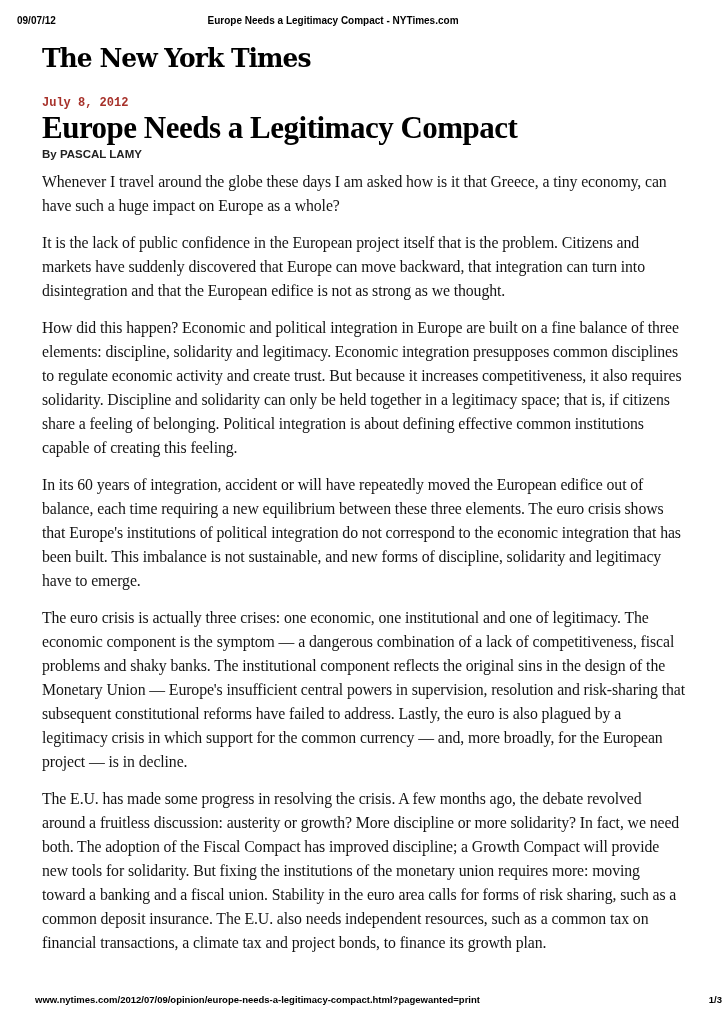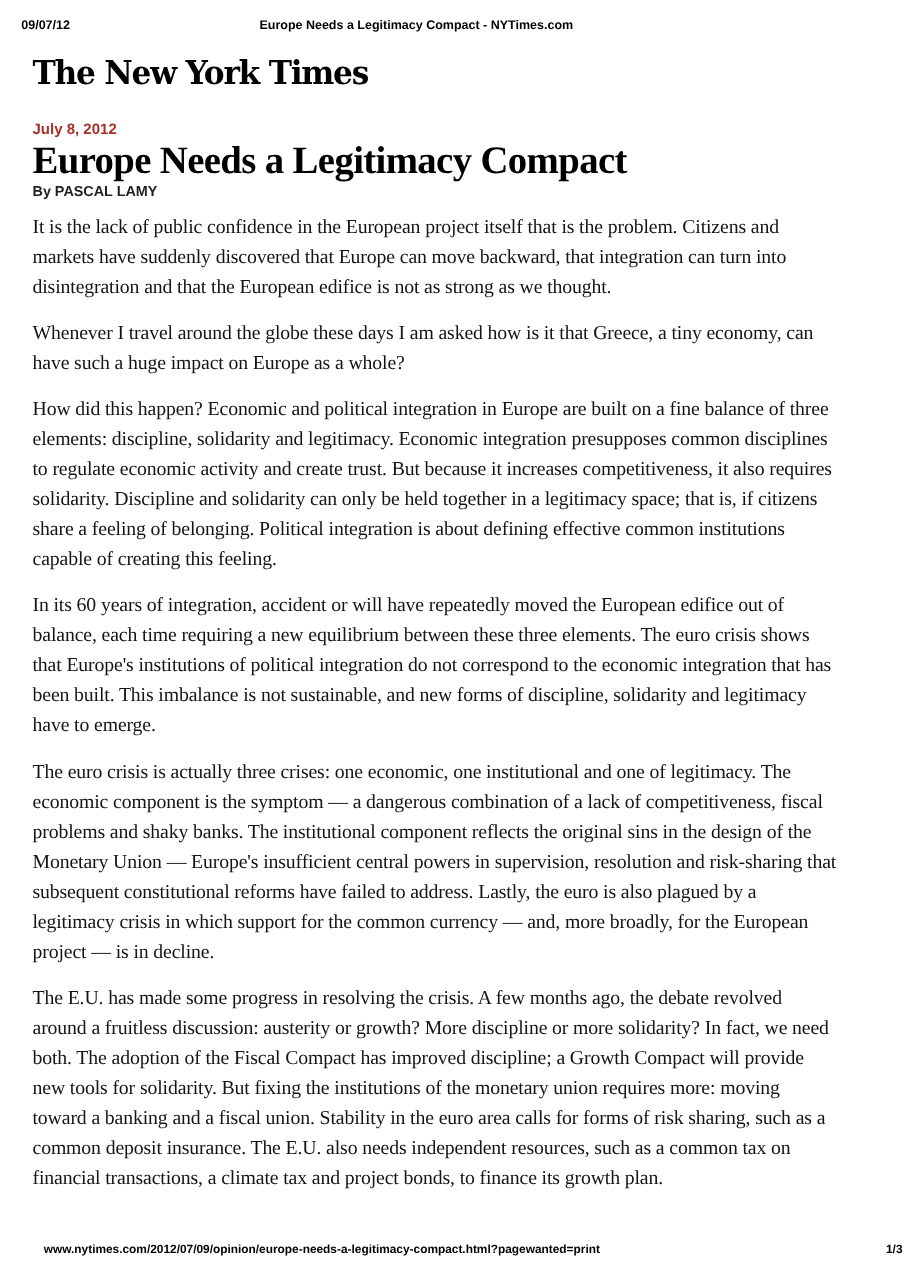--- a/index.html
+++ b/index.html
@@ -35,37 +35,37 @@
     position: absolute;
     left: 46%;
     top: 0;
     transform: translateX(-50%);
     white-space: nowrap;
     text-align: right;
   }
   
   .column {
     position: absolute;
-    left: 26px;
+    left: 42px;
     top: 44px;
     width: 644px;
   }
   .masthead {
     font-family: "DejaVu Serif", serif;
     font-weight: bold;
     font-size: 25px;
     line-height: 27px;
     letter-spacing: -1px;
     color: #000000;
     transform: scaleY(1.05);
     transform-origin: left top;
   }
   .article-date {
     margin-top: 25px;
-    font-family: Liberation Sans, sans-serif;
+    font-family: Liberation Mono, monospace;
     font-size: 12px;
     font-weight: bold;
     color: #a7312a;
   }
   .article-title {
     margin-top: 1px;
     font-family: "Liberation Serif", serif;
     font-size: 31px;
     line-height: 34px;
     font-weight: bold;
@@ -117,22 +117,22 @@
 
     <div class="masthead">The New York Times</div>
 
     <div class="article-date">July 8, 2012</div>
 
     <h1 class="article-title">Europe Needs a Legitimacy Compact</h1>
 
     <div class="byline">By PASCAL LAMY</div>
 
     <div class="article-body">
+      <p>Whenever I travel around the globe these days I am asked how is it that Greece, a tiny economy, can have such a huge impact on Europe as a whole?</p>
       <p>It is the lack of public confidence in the European project itself that is the problem. Citizens and markets have suddenly discovered that Europe can move backward, that integration can turn into disintegration and that the European edifice is not as strong as we thought.</p>
-      <p>Whenever I travel around the globe these days I am asked how is it that Greece, a tiny economy, can have such a huge impact on Europe as a whole?</p>
       <p>How did this happen? Economic and political integration in Europe are built on a fine balance of three elements: discipline, solidarity and legitimacy. Economic integration presupposes common disciplines to regulate economic activity and create trust. But because it increases competitiveness, it also requires solidarity. Discipline and solidarity can only be held together in a legitimacy space; that is, if citizens share a feeling of belonging. Political integration is about defining effective common institutions capable of creating this feeling.</p>
       <p>In its 60 years of integration, accident or will have repeatedly moved the European edifice out of balance, each time requiring a new equilibrium between these three elements. The euro crisis shows that Europe's institutions of political integration do not correspond to the economic integration that has been built. This imbalance is not sustainable, and new forms of discipline, solidarity and legitimacy have to emerge.</p>
       <p>The euro crisis is actually three crises: one economic, one institutional and one of legitimacy. The economic component is the symptom — a dangerous combination of a lack of competitiveness, fiscal problems and shaky banks. The institutional component reflects the original sins in the design of the Monetary Union — Europe's insufficient central powers in supervision, resolution and risk-sharing that subsequent constitutional reforms have failed to address. Lastly, the euro is also plagued by a legitimacy crisis in which support for the common currency — and, more broadly, for the European project — is in decline.</p>
       <p>The E.U. has made some progress in resolving the crisis. A few months ago, the debate revolved around a fruitless discussion: austerity or growth? More discipline or more solidarity? In fact, we need both. The adoption of the Fiscal Compact has improved discipline; a Growth Compact will provide new tools for solidarity. But fixing the institutions of the monetary union requires more: moving toward a banking and a fiscal union. Stability in the euro area calls for forms of risk sharing, such as a common deposit insurance. The E.U. also needs independent resources, such as a common tax on financial transactions, a climate tax and project bonds, to finance its growth plan.</p>
     </div>
 
   </div>
 
   <div class="print-footer">
     <span class="pf-url">www.nytimes.com/2012/07/09/opinion/europe-needs-a-legitimacy-compact.html?pagewanted=print</span>

